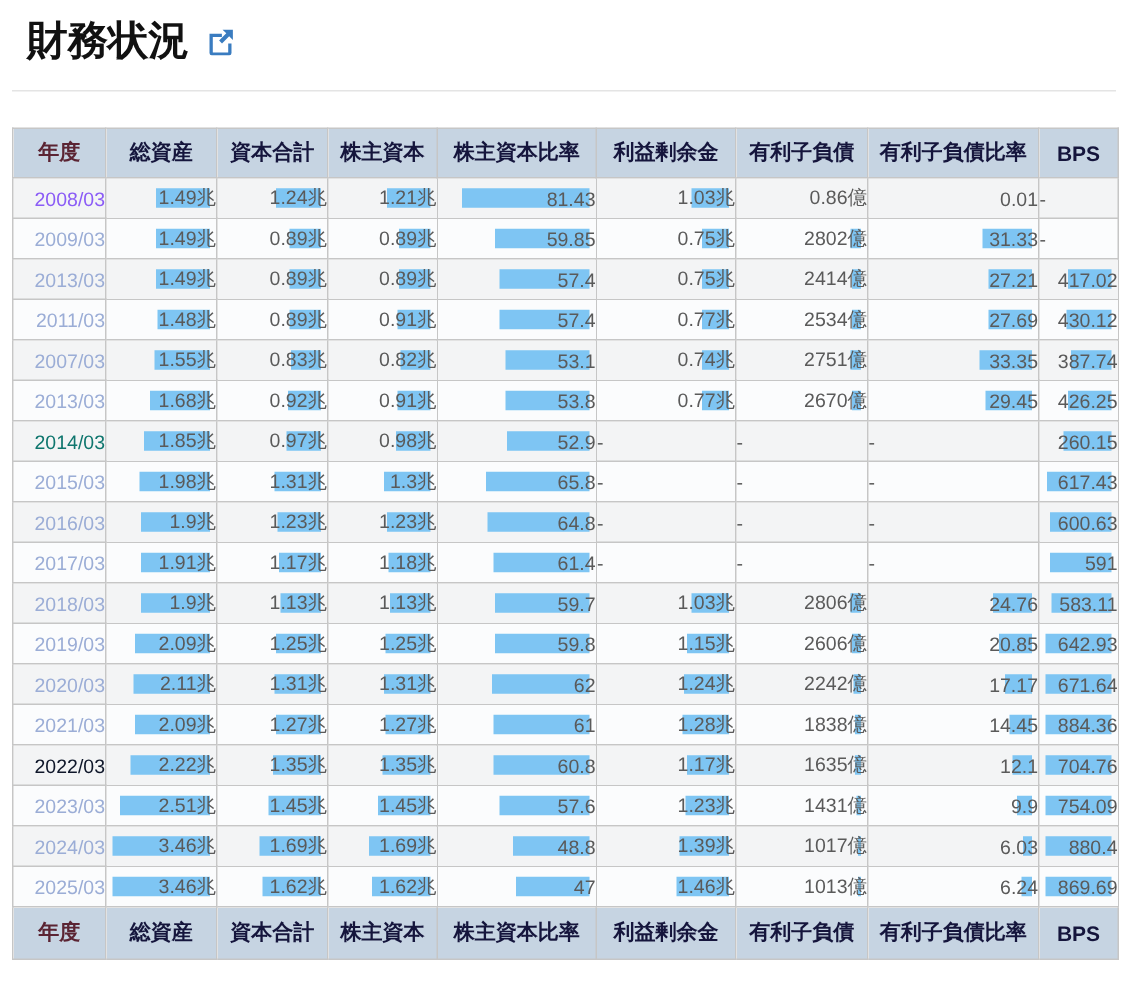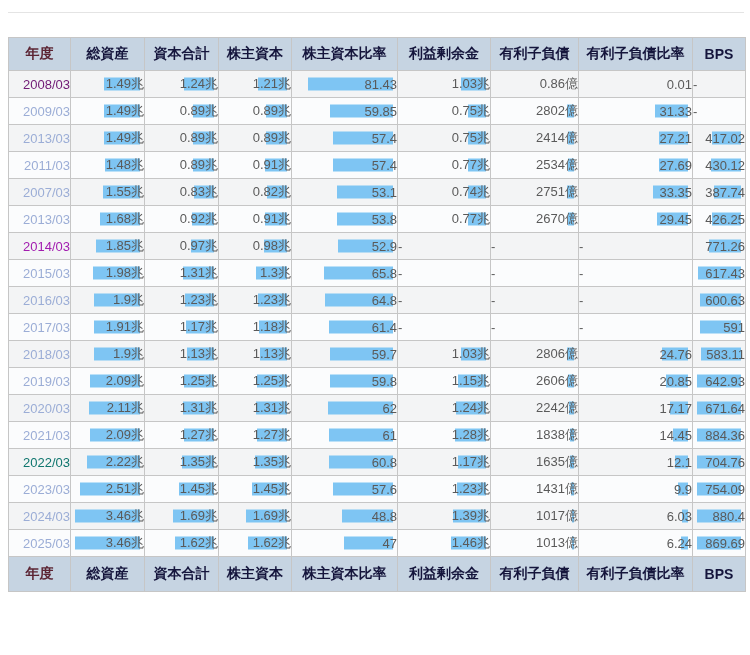--- a/index.html
+++ b/index.html
@@ -23,20 +23,29 @@
   td.num{position:relative;text-align:right;padding-right:6px;}
   td.dash{text-align:left;padding-left:7px;}
   .bar-track{position:absolute;left:4px;right:4px;top:50%;transform:translateY(-50%);height:13px;pointer-events:none;}
   .bar{height:100%;max-width:100%;}
   .val{position:relative;z-index:1;}
 </style>
 </head>
 <body>
 
 <div class="page">
+  <div class="title-row">
+    <h1 class="page-title">財務状況</h1>
+    <a class="ext-link" href="#">
+      <svg width="22" height="22" viewBox="0 0 24 24" aria-hidden="true">
+        <path d="M4 6 h9 v2.4 H6.4 v11.2 h11.2 V13 H20 v7 a1.6 1.6 0 0 1 -1.6 1.6 H5.6 A1.6 1.6 0 0 1 4 20 Z" fill="#3a7cc0"></path>
+        <path d="M13.5 3 H21 v7.5 l-2.7-2.7 -5.2 5.2 -2.1-2.1 5.2-5.2 Z" fill="#3a7cc0"></path>
+      </svg>
+    </a>
+  </div>
   <hr class="divider">
   <table class="fin">
     <colgroup>
       <col class="c0">
         <col class="c1">
         <col class="c2">
         <col class="c3">
         <col class="c4">
       <col class="c5">
         <col class="c6">
@@ -51,21 +60,21 @@
           <th>株主資本</th>
           <th>株主資本比率</th>
           <th>利益剰余金</th>
           <th>有利子負債</th>
           <th>有利子負債比率</th>
           <th>BPS</th>
         </tr>
       </thead>
     <tbody>
         <tr>
-          <td class="year-cell"><span style="color: #701a75;">2008/03</span></td>
+          <td class="year-cell"><span style="color: #8b5cf6;">2008/03</span></td>
           <td class="num"><span class="bar-track"><span class="bar" style="display: inline-block; width: 35.8px; background: rgb(126, 197, 243);"></span></span><span class="val">1.49兆</span></td>
           <td class="num"><span class="bar-track"><span class="bar" style="display: inline-block; width: 29.8px; background: rgb(126, 197, 243);"></span></span><span class="val">1.24兆</span></td>
           <td class="num"><span class="bar-track"><span class="bar" style="display: inline-block; width: 29px; background: rgb(126, 197, 243);"></span></span><span class="val">1.21兆</span></td>
           <td class="num"><span class="bar-track"><span class="bar" style="display: inline-block; width: 85.5px; background: rgb(126, 197, 243);"></span></span><span class="val">81.43</span></td>
           <td class="num"><span class="bar-track"><span class="bar" style="display: inline-block; width: 24.7px; background: rgb(126, 197, 243);"></span></span><span class="val">1.03兆</span></td>
           <td class="num"><span class="val">0.86億</span></td>
           <td class="num"><span class="val">0.01</span></td>
           <td class="dash">-</td>
         </tr>
         <tr>
@@ -117,29 +126,29 @@
           <td class="num"><span class="bar-track"><span class="bar" style="display: inline-block; width: 40.3px; background: rgb(126, 197, 243);"></span></span><span class="val">1.68兆</span></td>
           <td class="num"><span class="bar-track"><span class="bar" style="display: inline-block; width: 22.1px; background: rgb(126, 197, 243);"></span></span><span class="val">0.92兆</span></td>
           <td class="num"><span class="bar-track"><span class="bar" style="display: inline-block; width: 21.8px; background: rgb(126, 197, 243);"></span></span><span class="val">0.91兆</span></td>
           <td class="num"><span class="bar-track"><span class="bar" style="display: inline-block; width: 56.5px; background: rgb(126, 197, 243);"></span></span><span class="val">53.8</span></td>
           <td class="num"><span class="bar-track"><span class="bar" style="display: inline-block; width: 18.5px; background: rgb(126, 197, 243);"></span></span><span class="val">0.77兆</span></td>
           <td class="num"><span class="bar-track"><span class="bar" style="display: inline-block; width: 6.4px; background: rgb(126, 197, 243);"></span></span><span class="val">2670億</span></td>
           <td class="num"><span class="bar-track"><span class="bar" style="display: inline-block; width: 30.9px; background: rgb(126, 197, 243);"></span></span><span class="val">29.45</span></td>
           <td class="num"><span class="bar-track"><span class="bar" style="display: inline-block; width: 29.4px; background: rgb(126, 197, 243);"></span></span><span class="val">426.25</span></td>
         </tr>
         <tr>
-          <td class="year-cell"><a href="#" style="color: #a21caf;">2014/03</a></td>
+          <td class="year-cell"><a href="#" style="color: #0f766e;">2014/03</a></td>
           <td class="num"><span class="bar-track"><span class="bar" style="display: inline-block; width: 44.4px; background: rgb(126, 197, 243);"></span></span><span class="val">1.85兆</span></td>
           <td class="num"><span class="bar-track"><span class="bar" style="display: inline-block; width: 23.3px; background: rgb(126, 197, 243);"></span></span><span class="val">0.97兆</span></td>
           <td class="num"><span class="bar-track"><span class="bar" style="display: inline-block; width: 23.5px; background: rgb(126, 197, 243);"></span></span><span class="val">0.98兆</span></td>
           <td class="num"><span class="bar-track"><span class="bar" style="display: inline-block; width: 55.5px; background: rgb(126, 197, 243);"></span></span><span class="val">52.9</span></td>
           <td class="dash">-</td>
           <td class="dash">-</td>
           <td class="dash">-</td>
-          <td class="num"><span class="bar-track"><span class="bar" style="display: inline-block; width: 32px; background: rgb(126, 197, 243);"></span></span><span class="val">771.26</span></td>
+          <td class="num"><span class="bar-track"><span class="bar" style="display: inline-block; width: 32px; background: rgb(126, 197, 243);"></span></span><span class="val">260.15</span></td>
         </tr>
         <tr>
           <td class="year-cell"><a href="#" style="color: rgb(155, 173, 214);">2015/03</a></td>
           <td class="num"><span class="bar-track"><span class="bar" style="display: inline-block; width: 47.5px; background: rgb(126, 197, 243);"></span></span><span class="val">1.98兆</span></td>
           <td class="num"><span class="bar-track"><span class="bar" style="display: inline-block; width: 31.4px; background: rgb(126, 197, 243);"></span></span><span class="val">1.31兆</span></td>
           <td class="num"><span class="bar-track"><span class="bar" style="display: inline-block; width: 31.2px; background: rgb(126, 197, 243);"></span></span><span class="val">1.3兆</span></td>
           <td class="num"><span class="bar-track"><span class="bar" style="display: inline-block; width: 69.1px; background: rgb(126, 197, 243);"></span></span><span class="val">65.8</span></td>
           <td class="dash">-</td>
           <td class="dash">-</td>
           <td class="dash">-</td>
@@ -205,21 +214,21 @@
           <td class="num"><span class="bar-track"><span class="bar" style="display: inline-block; width: 50.2px; background: rgb(126, 197, 243);"></span></span><span class="val">2.09兆</span></td>
           <td class="num"><span class="bar-track"><span class="bar" style="display: inline-block; width: 30.5px; background: rgb(126, 197, 243);"></span></span><span class="val">1.27兆</span></td>
           <td class="num"><span class="bar-track"><span class="bar" style="display: inline-block; width: 30.5px; background: rgb(126, 197, 243);"></span></span><span class="val">1.27兆</span></td>
           <td class="num"><span class="bar-track"><span class="bar" style="display: inline-block; width: 64px; background: rgb(126, 197, 243);"></span></span><span class="val">61</span></td>
           <td class="num"><span class="bar-track"><span class="bar" style="display: inline-block; width: 30.7px; background: rgb(126, 197, 243);"></span></span><span class="val">1.28兆</span></td>
           <td class="num"><span class="bar-track"><span class="bar" style="display: inline-block; width: 4.4px; background: rgb(126, 197, 243);"></span></span><span class="val">1838億</span></td>
           <td class="num"><span class="bar-track"><span class="bar" style="display: inline-block; width: 15.2px; background: rgb(126, 197, 243);"></span></span><span class="val">14.45</span></td>
           <td class="num"><span class="bar-track"><span class="bar" style="display: inline-block; width: 45.8px; background: rgb(126, 197, 243);"></span></span><span class="val">884.36</span></td>
         </tr>
         <tr>
-          <td class="year-cell"><a href="#" style="color: #0f766e;">2022/03</a></td>
+          <td class="year-cell"><a href="#" style="color: #0f172a;">2022/03</a></td>
           <td class="num"><span class="bar-track"><span class="bar" style="display: inline-block; width: 53.3px; background: rgb(126, 197, 243);"></span></span><span class="val">2.22兆</span></td>
           <td class="num"><span class="bar-track"><span class="bar" style="display: inline-block; width: 32.4px; background: rgb(126, 197, 243);"></span></span><span class="val">1.35兆</span></td>
           <td class="num"><span class="bar-track"><span class="bar" style="display: inline-block; width: 32.4px; background: rgb(126, 197, 243);"></span></span><span class="val">1.35兆</span></td>
           <td class="num"><span class="bar-track"><span class="bar" style="display: inline-block; width: 63.8px; background: rgb(126, 197, 243);"></span></span><span class="val">60.8</span></td>
           <td class="num"><span class="bar-track"><span class="bar" style="display: inline-block; width: 28.1px; background: rgb(126, 197, 243);"></span></span><span class="val">1.17兆</span></td>
           <td class="num"><span class="bar-track"><span class="bar" style="display: inline-block; width: 3.9px; background: rgb(126, 197, 243);"></span></span><span class="val">1635億</span></td>
           <td class="num"><span class="bar-track"><span class="bar" style="display: inline-block; width: 12.7px; background: rgb(126, 197, 243);"></span></span><span class="val">12.1</span></td>
           <td class="num"><span class="bar-track"><span class="bar" style="display: inline-block; width: 48.6px; background: rgb(126, 197, 243);"></span></span><span class="val">704.76</span></td>
         </tr>
         <tr>

